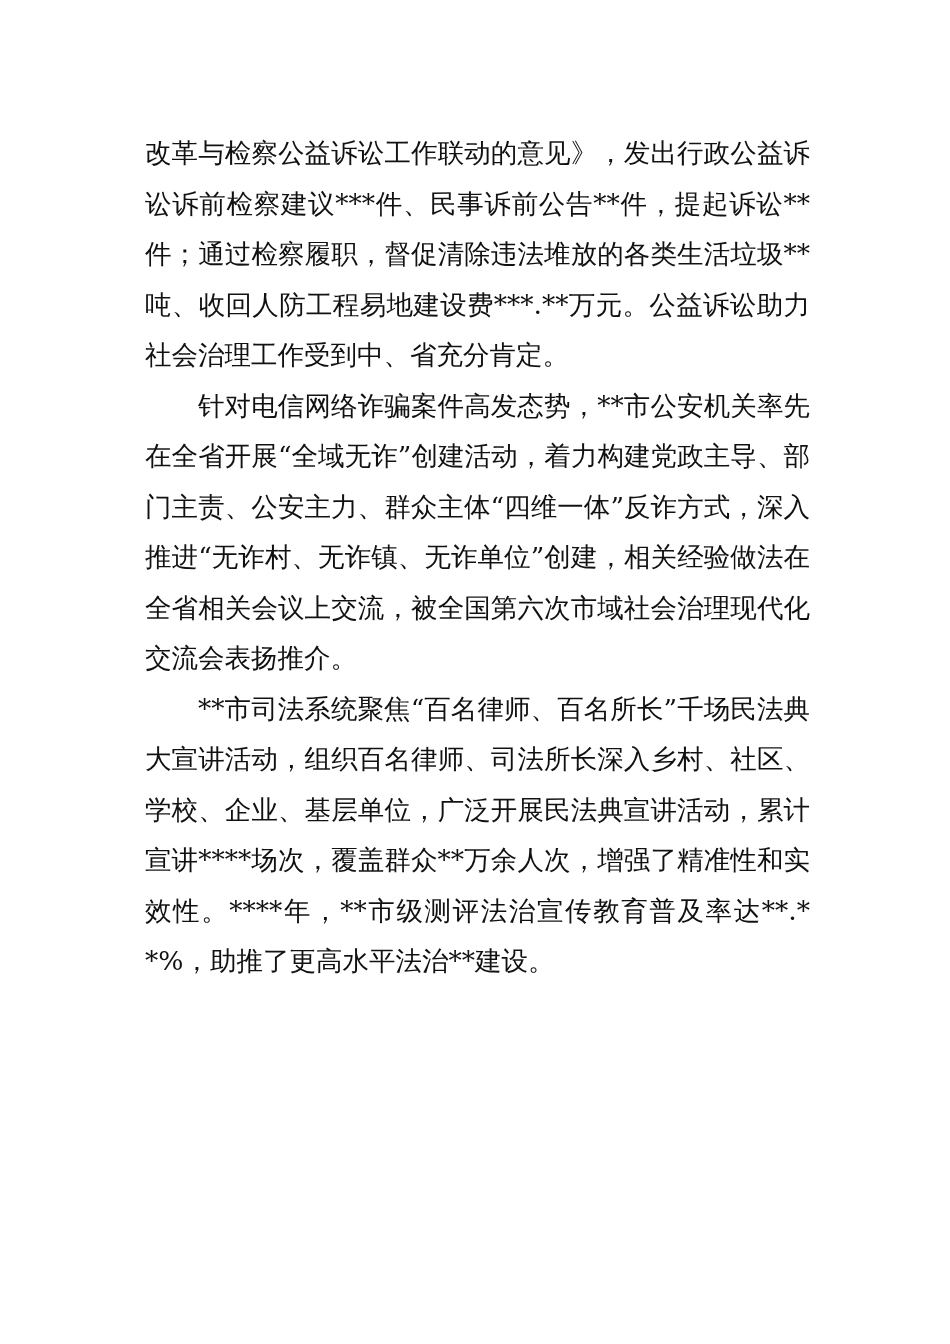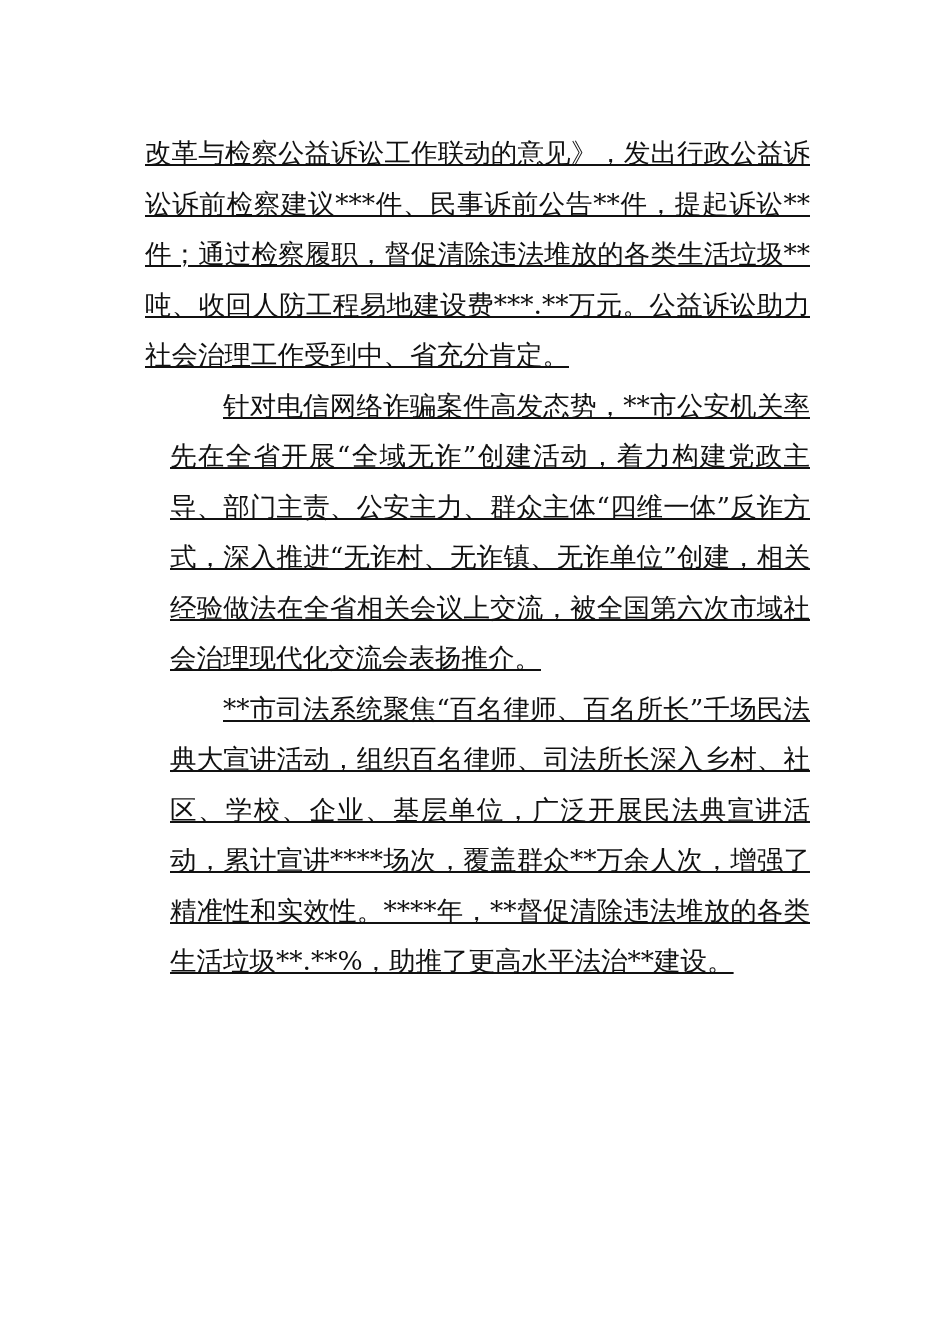--- a/index.html
+++ b/index.html
@@ -22,27 +22,25 @@
       font-family: "DejaVu Serif", "Liberation Serif", serif;
       font-size: 26.5px;
       line-height: 50.5px;
     }
     .para {
       margin: 0;
       padding: 0;
       text-align: justify;
       text-justify: inter-character;
       word-break: break-all;
-      text-decoration: underline;
     }
     .para.indent {
       text-indent: 2em;
-      margin-left: 25px;
     }
   </style>
 </head>
 <body>
 
 <div class="page">
   <p class="para">改革与检察公益诉讼工作联动的意见》，发出行政公益诉讼诉前检察建议***件、民事诉前公告**件，提起诉讼**件；通过检察履职，督促清除违法堆放的各类生活垃圾**吨、收回人防工程易地建设费***.**万元。公益诉讼助力社会治理工作受到中、省充分肯定。</p>
   <p class="para indent">针对电信网络诈骗案件高发态势，**市公安机关率先在全省开展“全域无诈”创建活动，着力构建党政主导、部门主责、公安主力、群众主体“四维一体”反诈方式，深入推进“无诈村、无诈镇、无诈单位”创建，相关经验做法在全省相关会议上交流，被全国第六次市域社会治理现代化交流会表扬推介。</p>
-  <p class="para indent">**市司法系统聚焦“百名律师、百名所长”千场民法典大宣讲活动，组织百名律师、司法所长深入乡村、社区、学校、企业、基层单位，广泛开展民法典宣讲活动，累计宣讲****场次，覆盖群众**万余人次，增强了精准性和实效性。****年，**督促清除违法堆放的各类生活垃圾**.**%，助推了更高水平法治**建设。</p>
+  <p class="para indent">**市司法系统聚焦“百名律师、百名所长”千场民法典大宣讲活动，组织百名律师、司法所长深入乡村、社区、学校、企业、基层单位，广泛开展民法典宣讲活动，累计宣讲****场次，覆盖群众**万余人次，增强了精准性和实效性。****年，**市级测评法治宣传教育普及率达**.**%，助推了更高水平法治**建设。</p>
 </div>
 
 </body></html>

